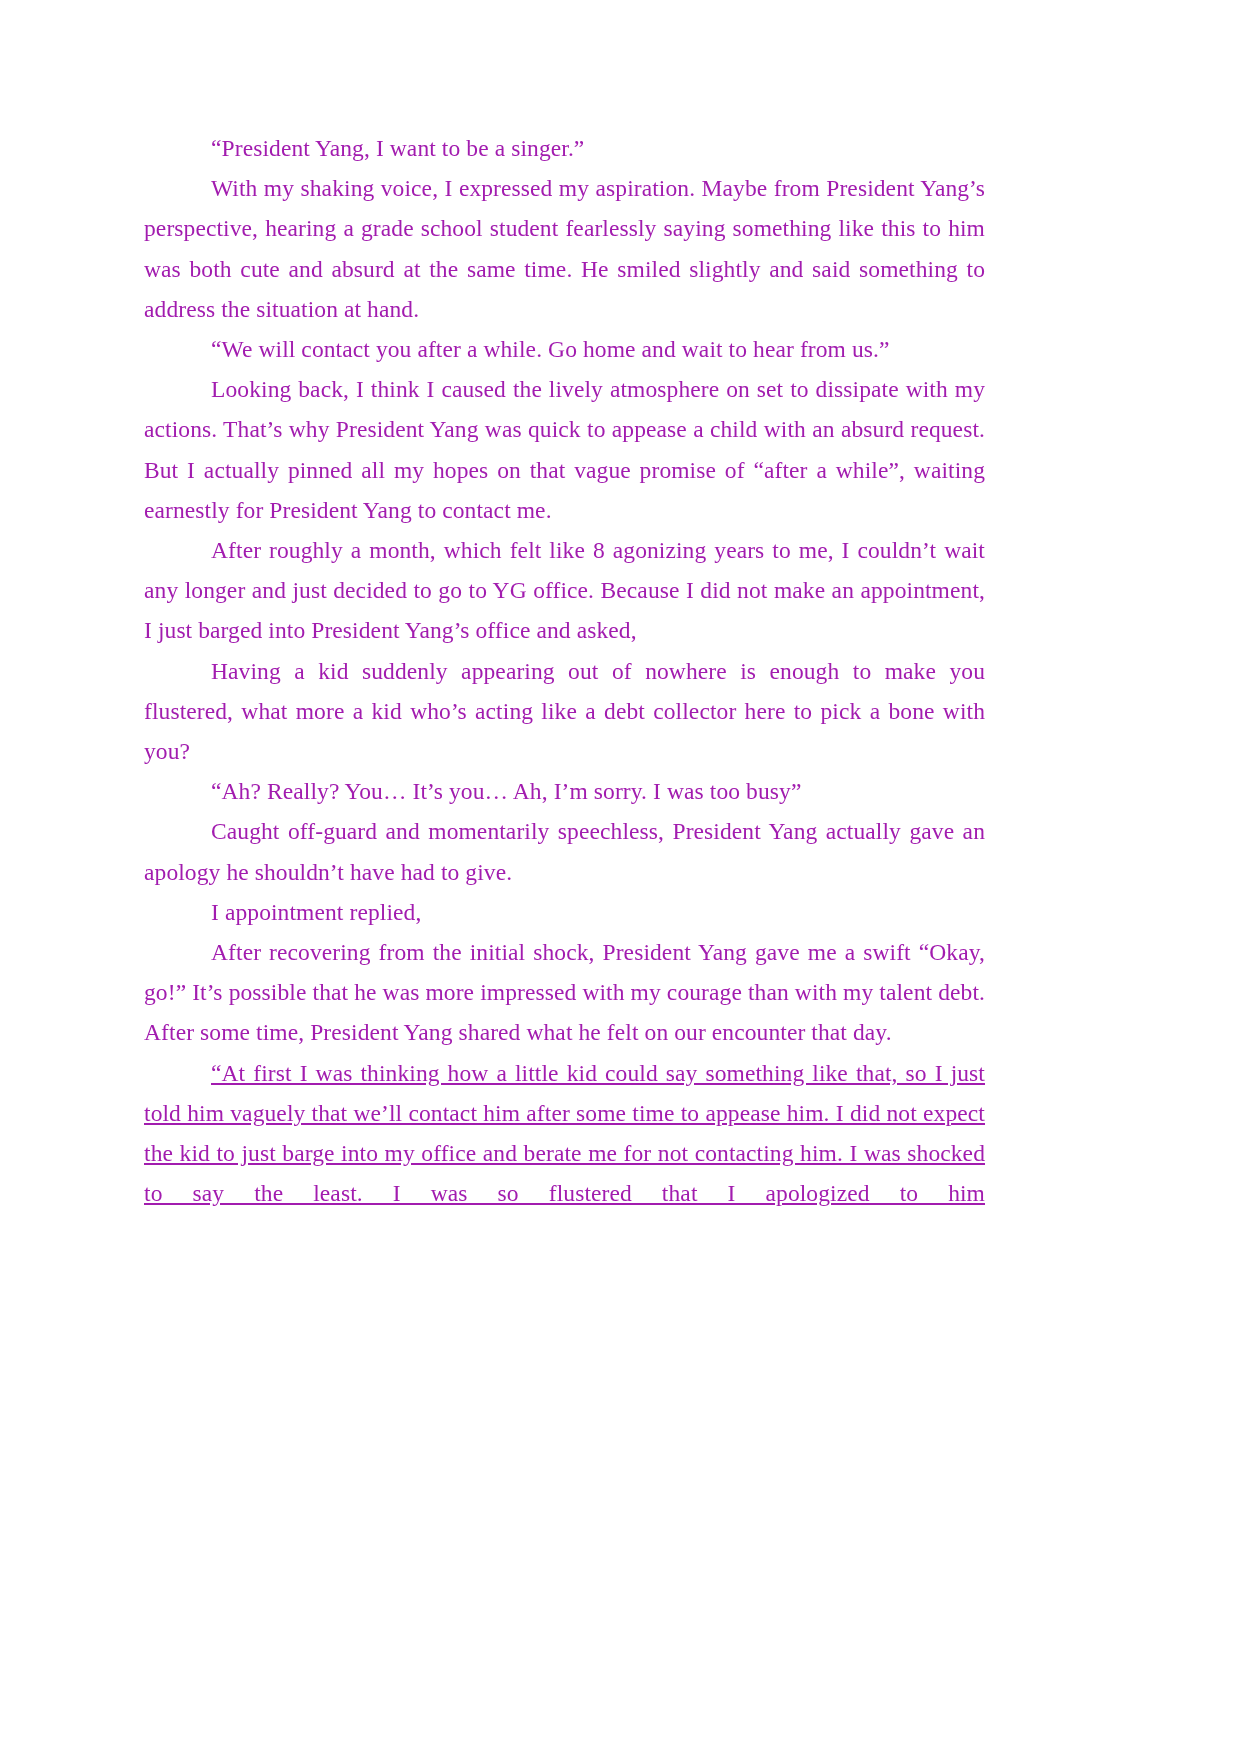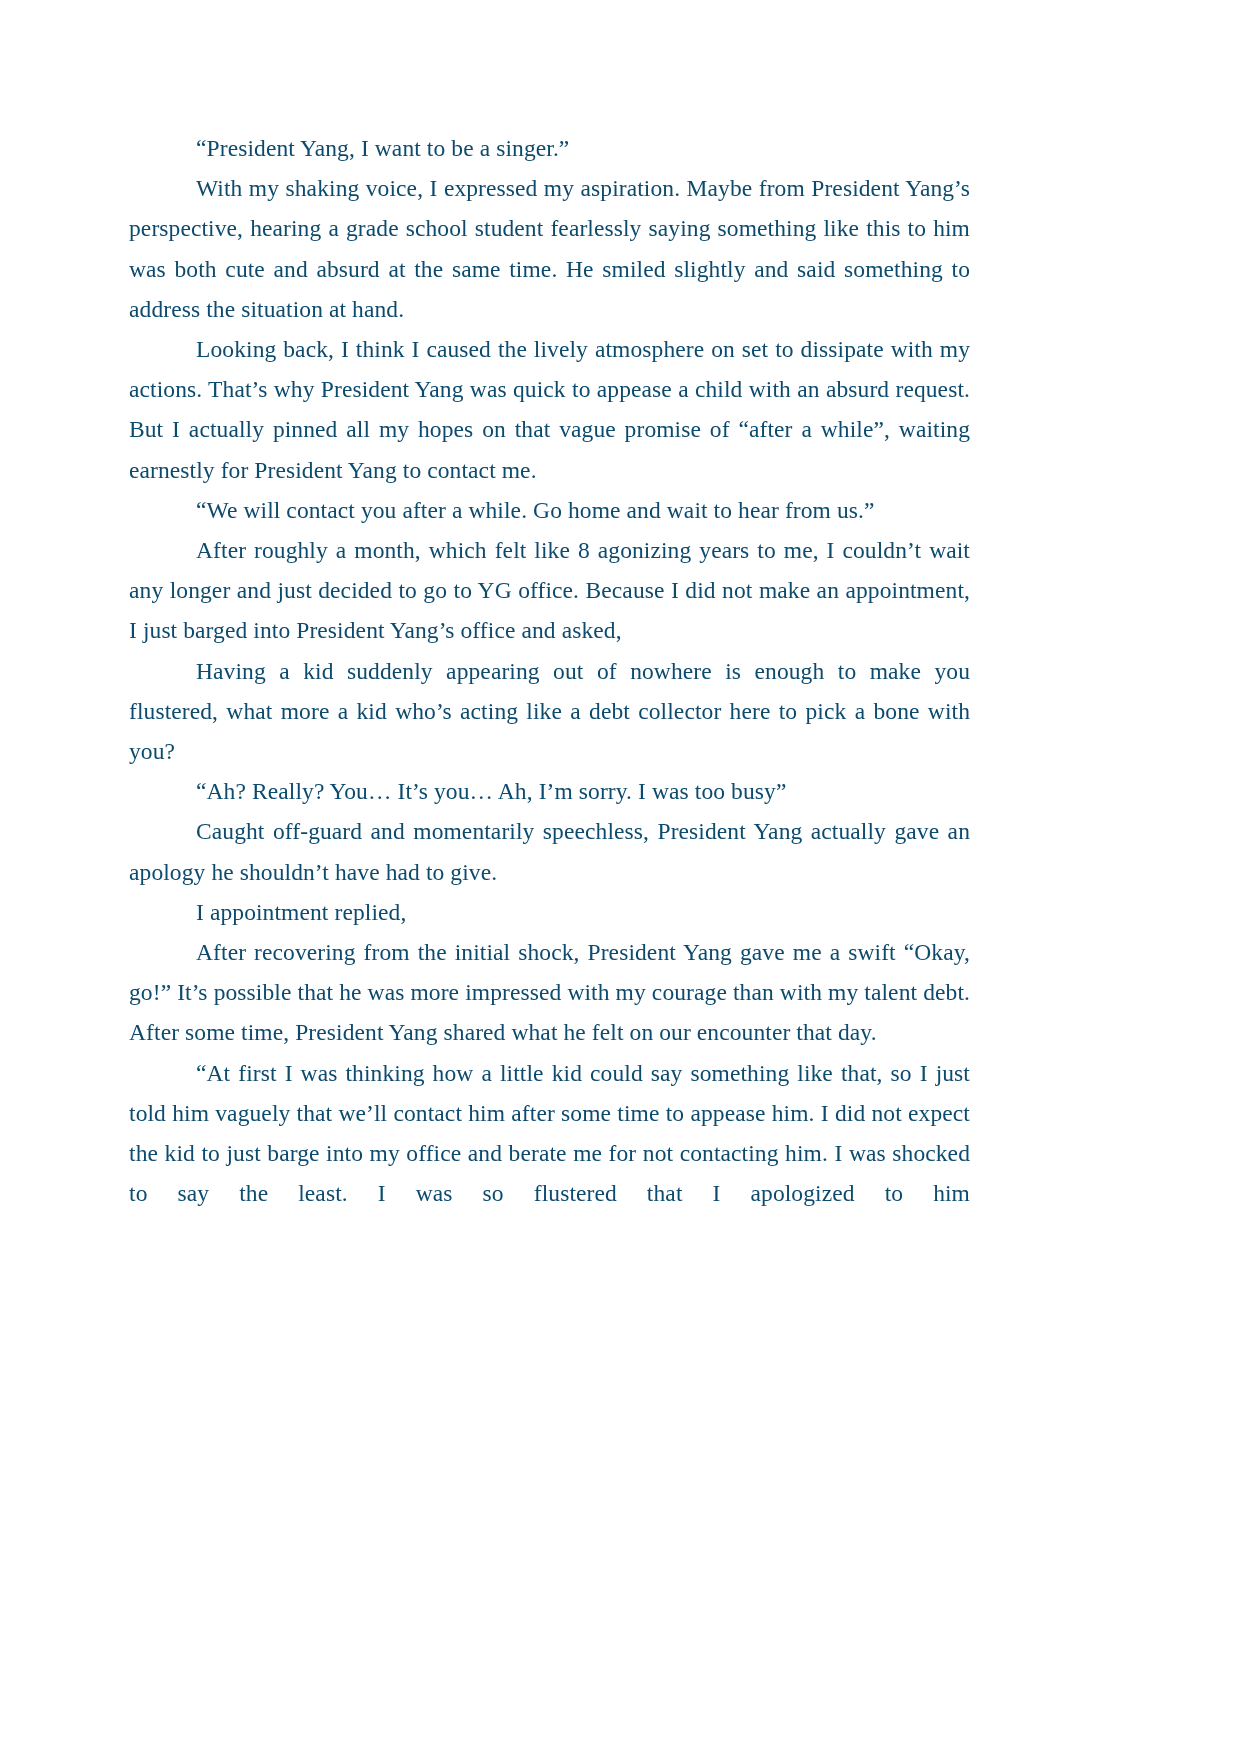--- a/index.html
+++ b/index.html
@@ -1,44 +1,44 @@
 <!DOCTYPE html>
 <html><head>
 <meta charset="utf-8">
 <style>
   html, body { margin: 0; padding: 0; background: #ffffff; }
   body { width: 1241px; height: 1755px; position: relative; overflow: hidden; }
   .page {
     position: absolute;
-    left: 129px;
+    left: 144px;
     top: 128px;
     width: 841px;
     font-family: "DejaVu Serif", "Liberation Serif", serif;
     font-size: 22px;
     line-height: 40.2px;
-    color: #0c4a6e;
+    color: #a21caf;
     letter-spacing: 0.1px;
   }
   .page p {
     margin: 0;
     text-align: justify;
     text-indent: 67px;
     font-family: "Liberation Serif", "DejaVu Serif", serif;
     font-size: 23.5px;
   }
-  .page p.last { text-align-last: justify; }
+  .page p.last { text-align-last: justify; text-decoration: underline; }
 </style>
 </head>
 <body>
 
 <div class="page">
   <p>“President Yang, I want to be a singer.”</p>
   <p>With my shaking voice, I expressed my aspiration. Maybe from President Yang’s perspective, hearing a grade school student fearlessly saying something like this to him was both cute and absurd at the same time. He smiled slightly and said something to address the situation at hand.</p>
+  <p>“We will contact you after a while. Go home and wait to hear from us.”</p>
   <p>Looking back, I think I caused the lively atmosphere on set to dissipate with my actions. That’s why President Yang was quick to appease a child with an absurd request. But I actually pinned all my hopes on that vague promise of “after a while”, waiting earnestly for President Yang to contact me.</p>
-  <p>“We will contact you after a while. Go home and wait to hear from us.”</p>
   <p>After roughly a month, which felt like 8 agonizing years to me, I couldn’t wait any longer and just decided to go to YG office. Because I did not make an appointment, I just barged into President Yang’s office and asked,</p>
   <p>Having a kid suddenly appearing out of nowhere is enough to make you flustered, what more a kid who’s acting like a debt collector here to pick a bone with you?</p>
   <p>“Ah? Really? You… It’s you… Ah, I’m sorry. I was too busy”</p>
   <p>Caught off-guard and momentarily speechless, President Yang actually gave an apology he shouldn’t have had to give.</p>
   <p>I appointment replied,</p>
   <p>After recovering from the initial shock, President Yang gave me a swift “Okay, go!” It’s possible that he was more impressed with my courage than with my talent debt. After some time, President Yang shared what he felt on our encounter that day.</p>
   <p class="last">“At first I was thinking how a little kid could say something like that, so I just told him vaguely that we’ll contact him after some time to appease him. I did not expect the kid to just barge into my office and berate me for not contacting him. I was shocked to say the least. I was so flustered that I apologized to him</p>
 </div>
 
 </body></html>

